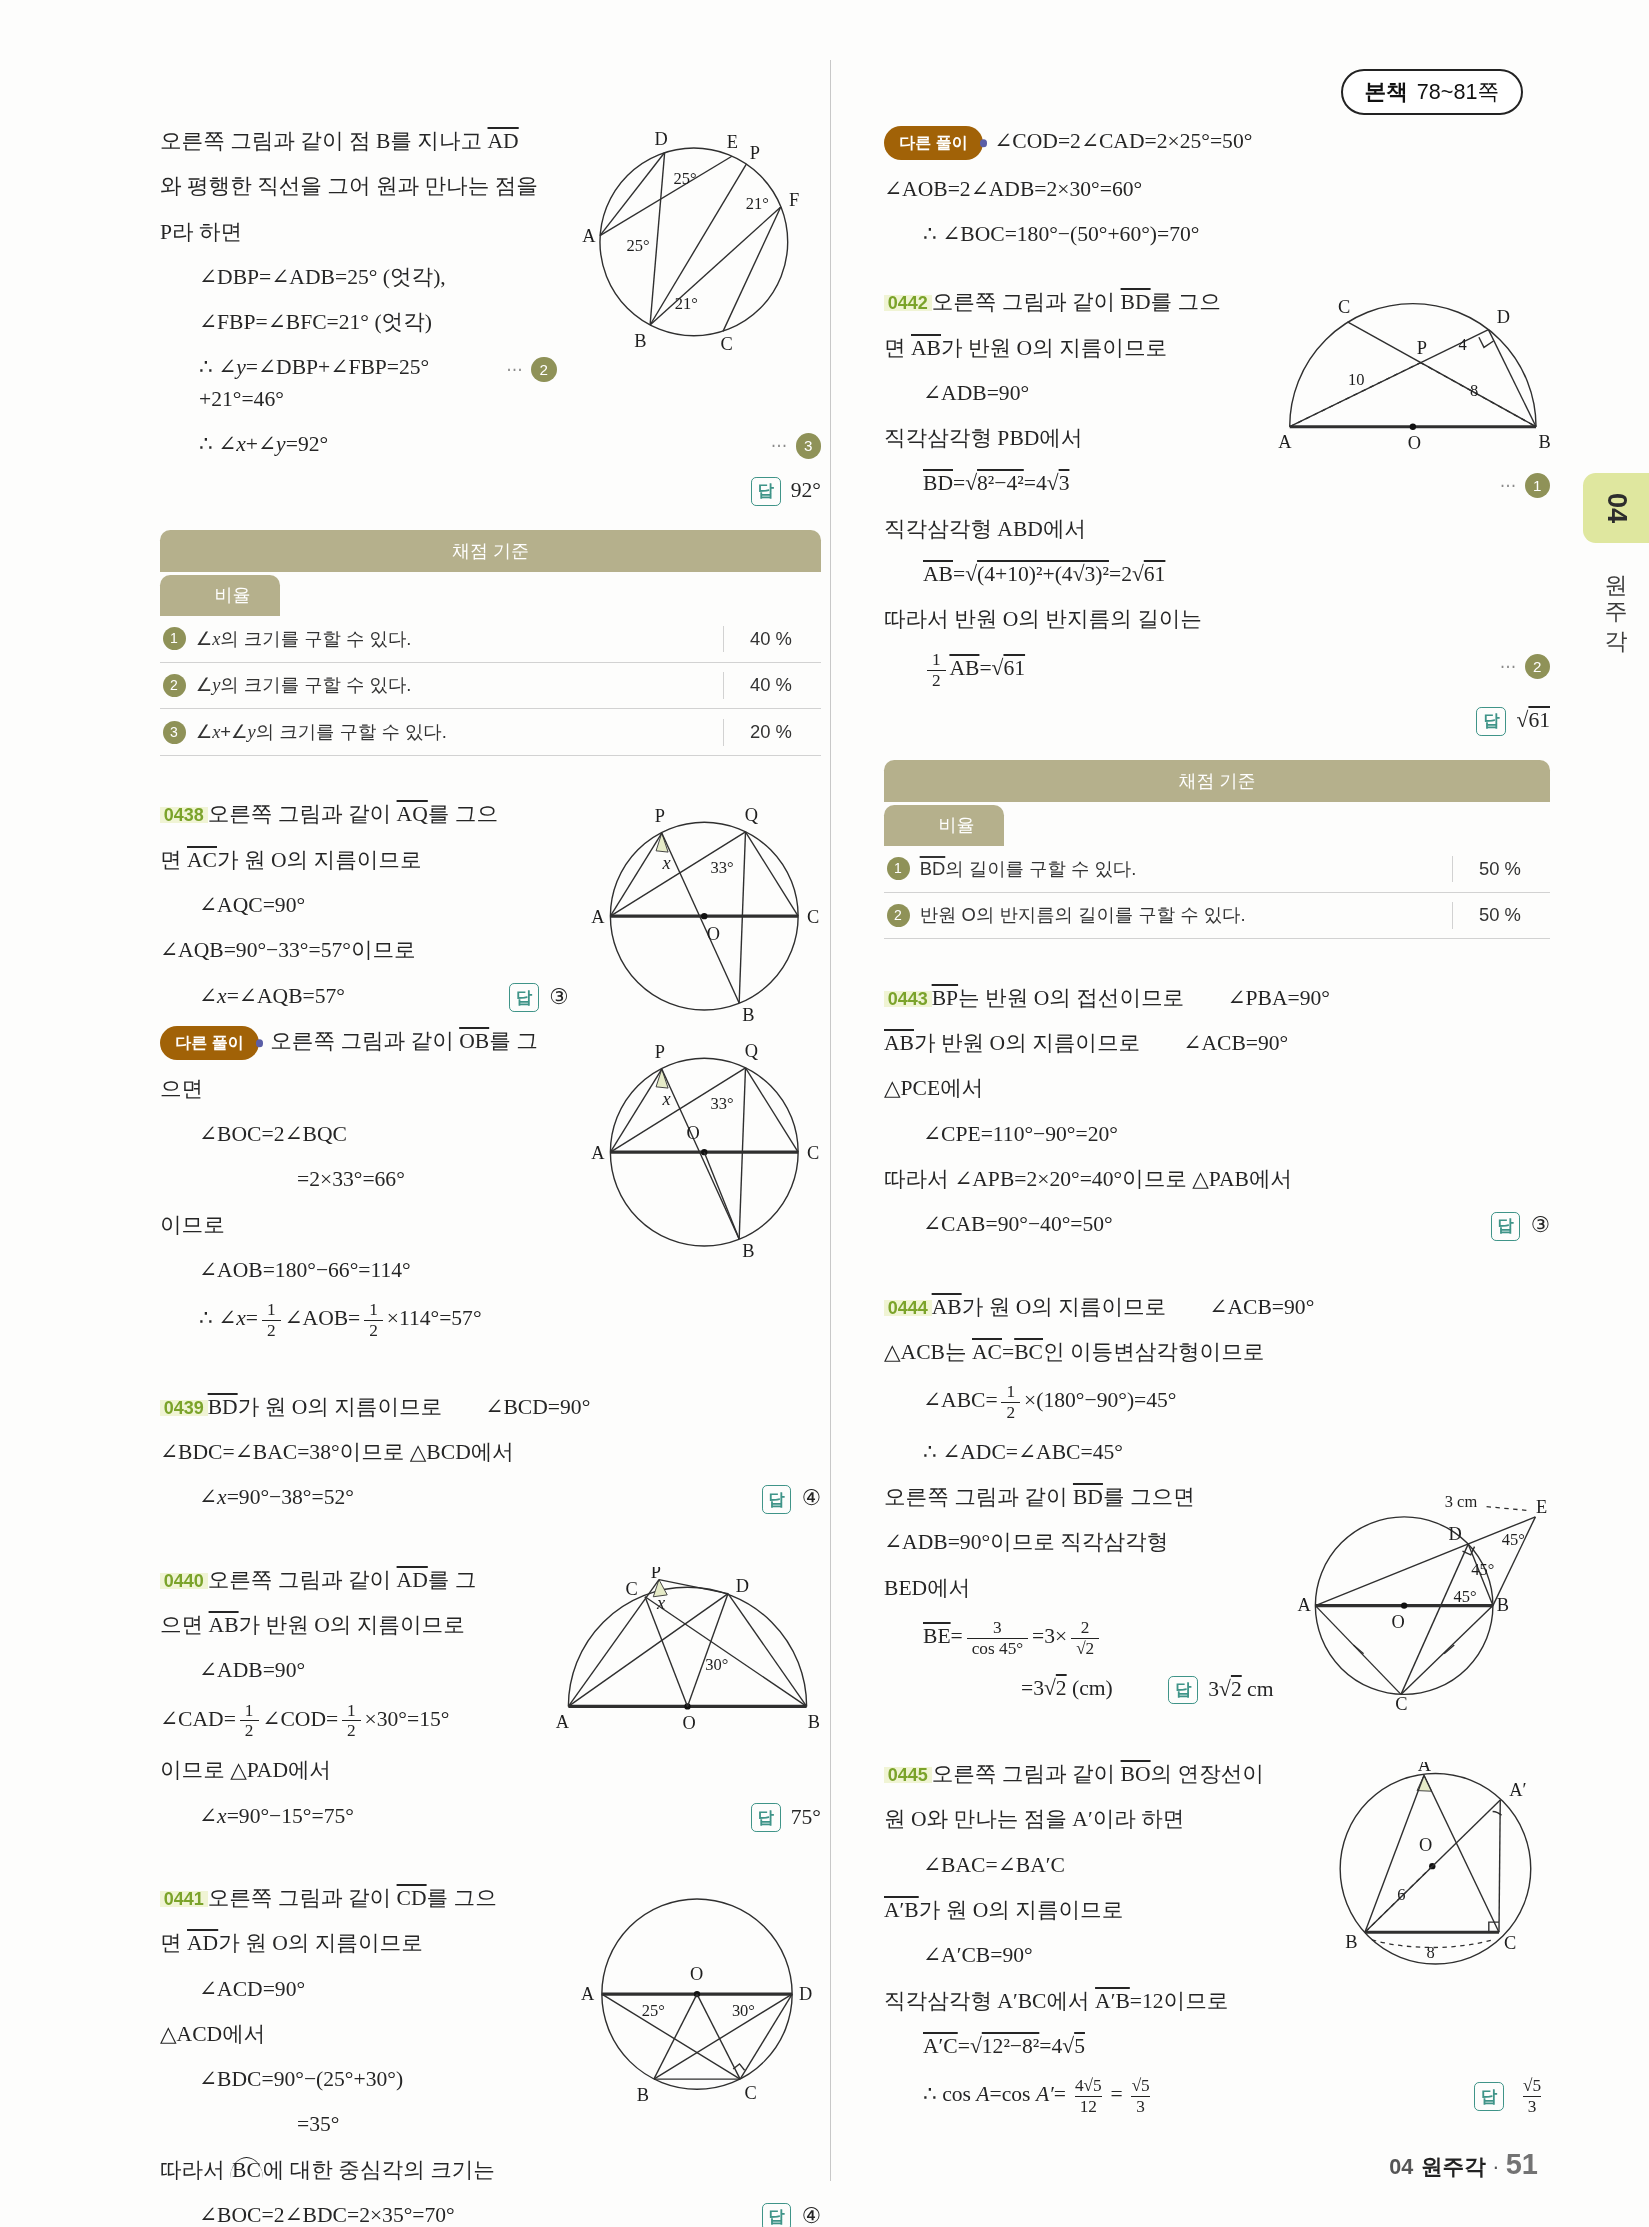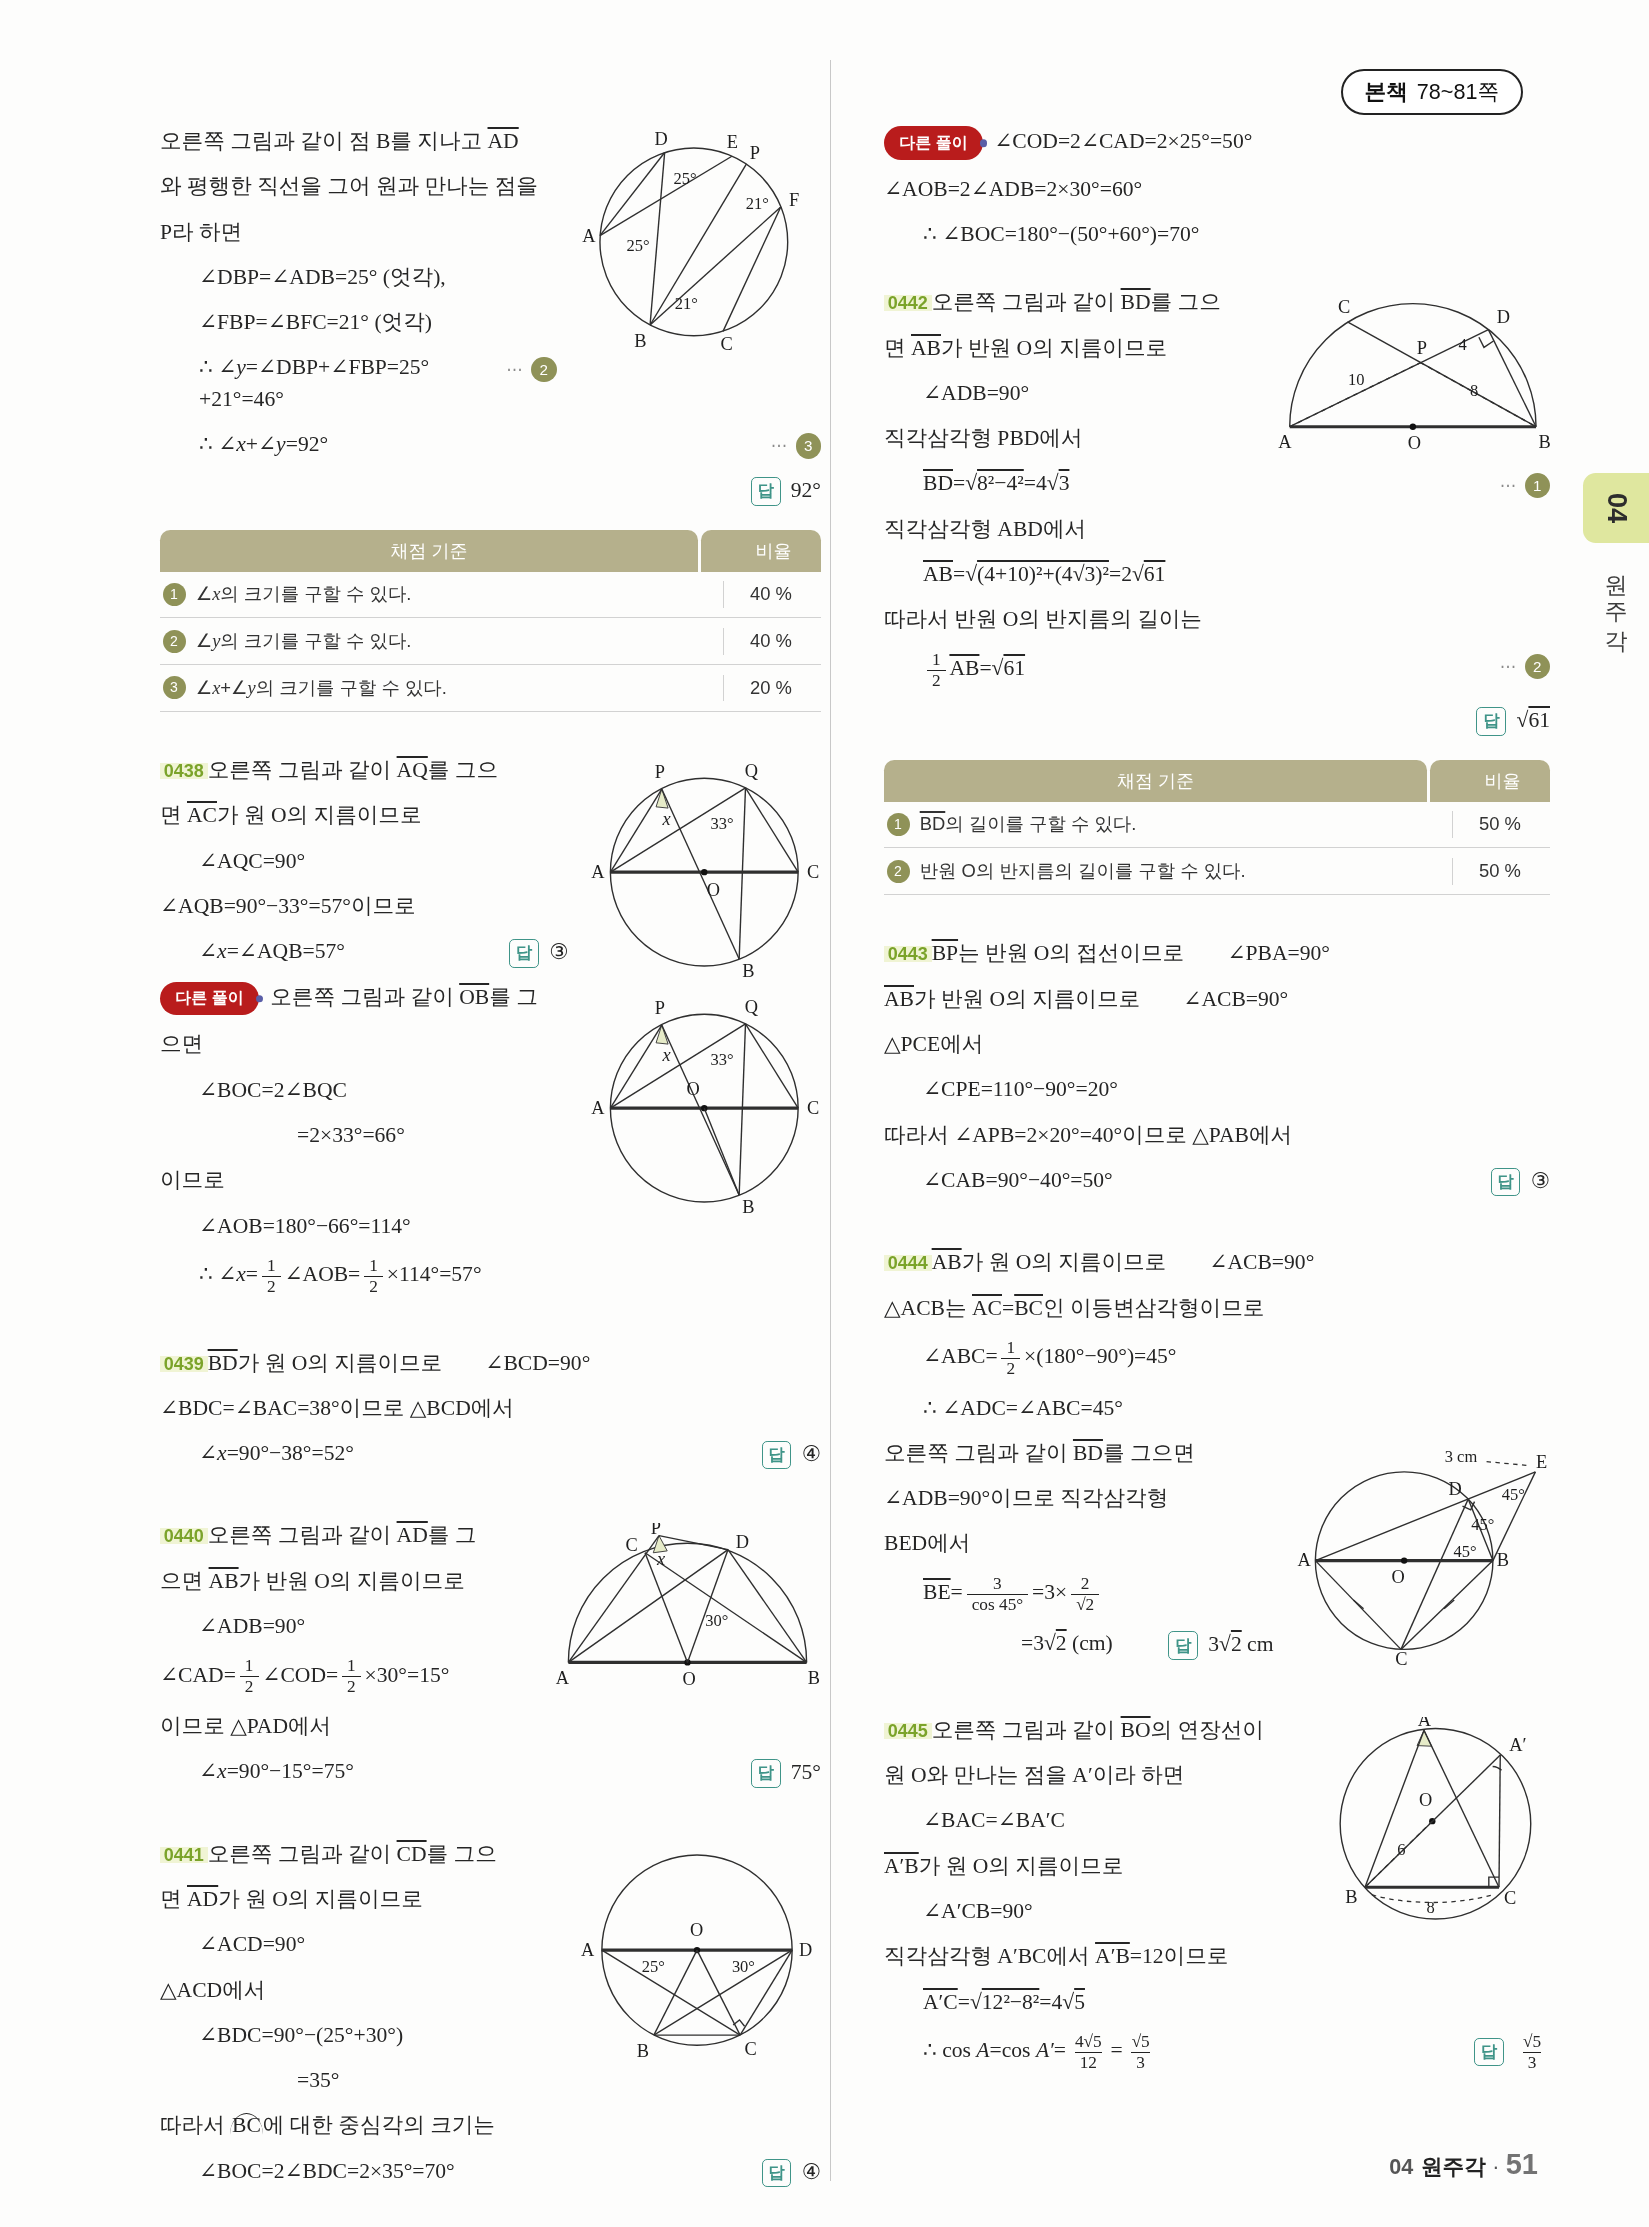--- a/index.html
+++ b/index.html
@@ -29,21 +29,21 @@
   .col .block:first-child{margin-top:0;}
   .block::after{content:"";display:block;clear:both;}
   
   .ln{margin-bottom:14px;}
   .ln.ind{padding-left:39px;}
   .ln.ind2{padding-left:137px;}
   .ln.ansline{min-height:1.3em;}
   .pnum{font-family:"Liberation Sans","DejaVu Sans",sans-serif;font-weight:bold;color:#7ba32a;font-size:18px;
         margin-right:0;background:linear-gradient(180deg,rgba(240,244,212,0) 12%,#f0f4d4 12%,#f0f4d4 88%,rgba(240,244,212,0) 88%);
         padding:0 3.8px;}
-  .altbadge{display:inline-block;background:#b91c1c;color:#fff;font-family:"Liberation Sans","DejaVu Sans",sans-serif;
+  .altbadge{display:inline-block;background:#a16207;color:#fff;font-family:"Liberation Sans","DejaVu Sans",sans-serif;
         font-size:16px;font-weight:bold;border-radius:635px;padding:4.4px 15.2px 5.7px;margin-right:11.4px;
         vertical-align:middle;position:relative;}
   .altbadge::after{content:"";position:absolute;right:-4.4px;top:50%;width:7.6px;height:7.6px;background:#5a5ea7;
         border-radius:50%;transform:translateY(-50%);}
   .mk{float:right;white-space:nowrap;}
   .mk .dots{color:#8a8a8a;letter-spacing:1.9px;margin-right:6.4px;font-size:16.5px;vertical-align:middle;}
   .mk .mknum{display:inline-block;width:25.4px;height:25.4px;border-radius:50%;background:#8f9258;color:#fff;
         text-align:center;line-height:25.4px;font-size:15.2px;font-family:"Liberation Sans","DejaVu Sans",sans-serif;vertical-align:middle;}
   .ans{float:right;white-space:nowrap;margin-left:28px;}
   .ansbox{display:inline-block;border:1.9px solid #3f9488;color:#3f9488;border-radius:5.1px;
@@ -54,21 +54,21 @@
   .ol{text-decoration:overline;text-decoration-thickness:1.6px;}
   .arc{display:inline-block;border-top:1.9px solid #222;border-radius:60% 60% 0 0/100% 100% 0 0;padding:0.6px 1.9px 0;line-height:1.1;}
   .sq .rad{text-decoration:overline;text-decoration-thickness:1.6px;}
   .frac{display:inline-flex;flex-direction:column;align-items:center;vertical-align:middle;
         line-height:1.15;font-size:0.8em;margin:0 3.8px;}
   .frac .fd{border-top:1.6px solid #222;}
   .frac .fn,.frac .fd{padding:0 5.1px;}
   i{font-family:"Liberation Serif",serif;}
   
   .gtable{clear:both;margin:28px 0 6.4px;font-family:"Liberation Sans","DejaVu Sans",sans-serif;font-size:18.4px;color:#333;}
-  .ghead{display:flex;gap:3px;}
+  .ghead{display:flex;gap:3px;flex-direction:column;}
   .gh{background:#b5b08c;color:#fff;text-align:center;border-radius:10.2px 10.2px 0 0;padding:7.6px 0;font-size:18px;}
   .gh1{flex:1;}
   .gh2{width:95px;padding-left:25px;}
   .grow{display:flex;align-items:center;border-bottom:1.3px solid #d2d2d2;padding:9.5px 2.5px;}
   .gnum{display:inline-block;flex:0 0 auto;width:23px;height:23px;border-radius:50%;background:#8f9258;color:#fff;
         text-align:center;line-height:23px;font-size:14px;margin-right:10.2px;}
   .gtxt{flex:1;}
   .gpct{width:95px;text-align:center;border-left:1.3px solid #d2d2d2;flex:0 0 auto;}
   
   .fig{float:right;clear:right;margin:2.5px 0 11.4px 16.5px;}

